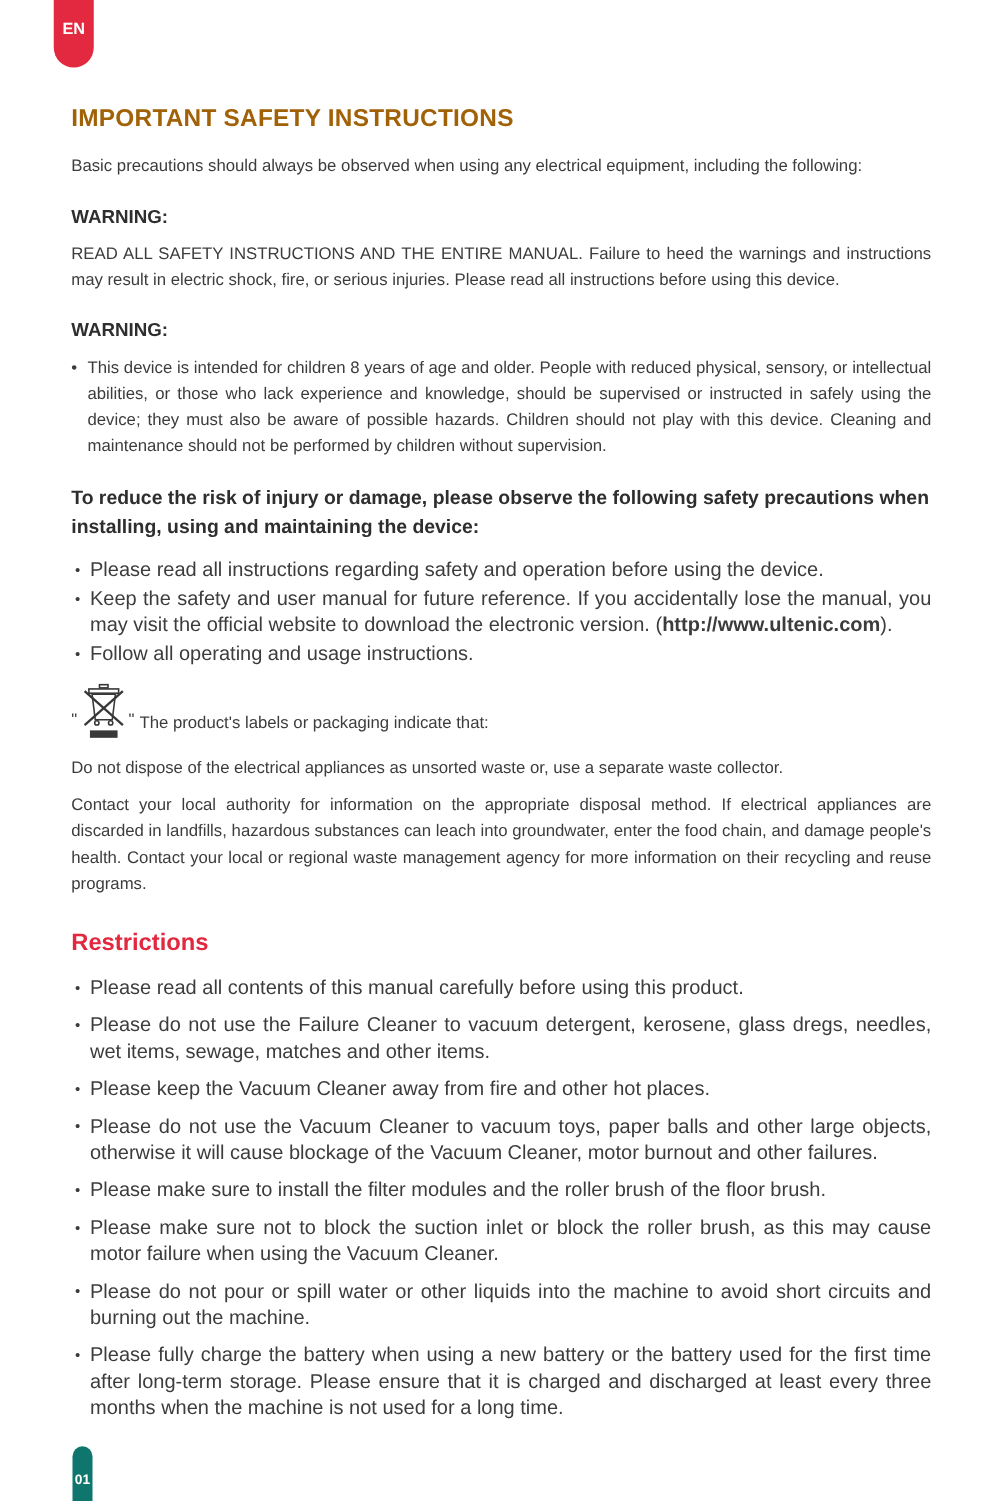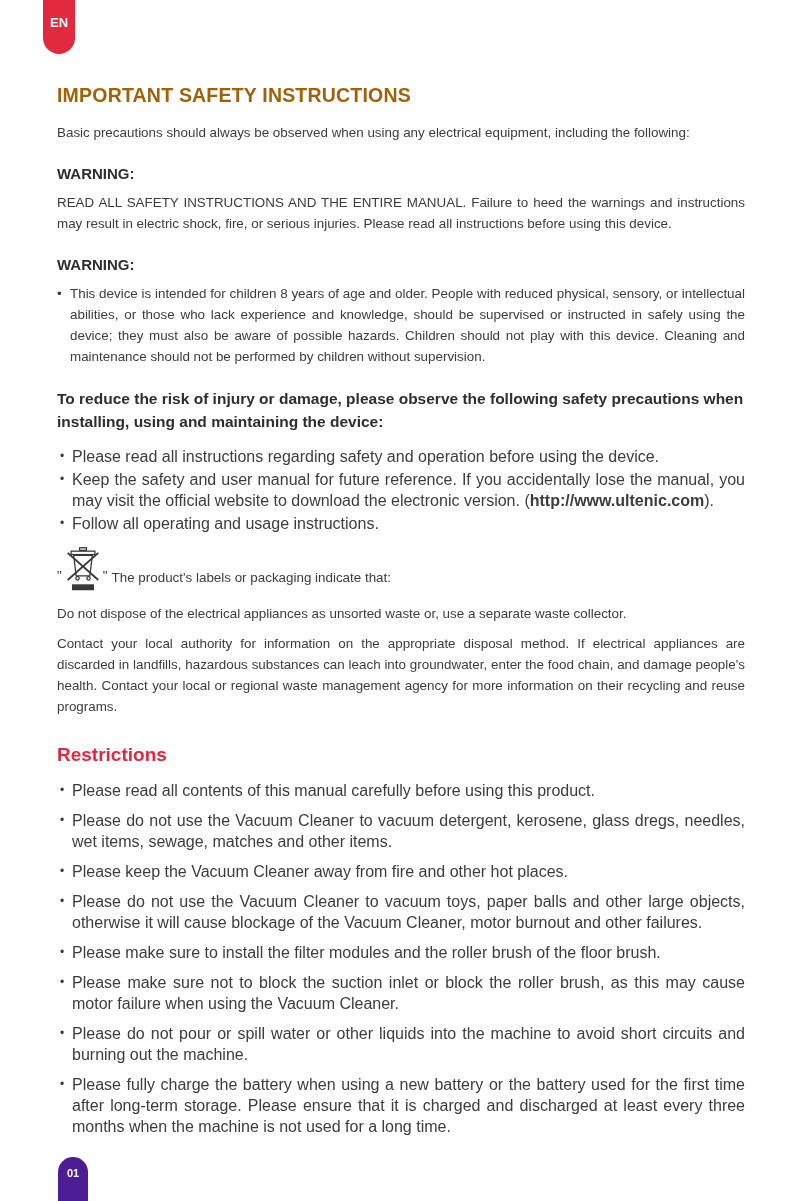--- a/index.html
+++ b/index.html
@@ -22,29 +22,30 @@
     font-size: 13px;
     font-weight: bold;
     display: flex;
     align-items: center;
     justify-content: center;
     padding-bottom: 10px;
   }
   .page-tab {
     position: absolute;
     bottom: 0; left: 58px;
-    width: 30px; height: 44px;
-    background: #4c1d95;
+    width: 16px; height: 44px;
+    background: #0f766e;
     border-radius: 15px 15px 0 0;
     color: #ffffff;
     font-size: 11px;
     font-weight: bold;
     display: flex;
     justify-content: center;
     padding-top: 10px;
+    align-items: center;
   }
   .content {
     padding: 83px 57px 0 57px;
   }
   h1.doc-title {
     color: #a16207;
     font-size: 19.5px;
     font-weight: bold;
     letter-spacing: 0.2px;
     line-height: 24px;
@@ -169,21 +170,21 @@
     </span>
     <span class="q">"</span>
     <span class="weee-label">The product's labels or packaging indicate that:</span>
   </div>
   <p class="disposal-line">Do not dispose of the electrical appliances as unsorted waste or, use a separate waste collector.</p>
   <p class="para">Contact your local authority for information on the appropriate disposal method. If electrical appliances are discarded in landfills, hazardous substances can leach into groundwater, enter the food chain, and damage people's health. Contact your local or regional waste management agency for more information on their recycling and reuse programs.</p>
 
   <div class="red-heading">Restrictions</div>
   <ul class="plain-list restrict-list">
     <li>Please read all contents of this manual carefully before using this product.</li>
-    <li>Please do not use the Vacuum Cleaner to vacuum detergent, kerosene, glass dregs, needles, wet items, sewage, matches and other items.</li>
+    <li>Please do not use the Failure Cleaner to vacuum detergent, kerosene, glass dregs, needles, wet items, sewage, matches and other items.</li>
     <li>Please keep the Vacuum Cleaner away from fire and other hot places.</li>
     <li>Please do not use the Vacuum Cleaner to vacuum toys, paper balls and other large objects, otherwise it will cause blockage of the Vacuum Cleaner, motor burnout and other failures.</li>
     <li>Please make sure to install the filter modules and the roller brush of the floor brush.</li>
     <li>Please make sure not to block the suction inlet or block the roller brush, as this may cause motor failure when using the Vacuum Cleaner.</li>
     <li>Please do not pour or spill water or other liquids into the machine to avoid short circuits and burning out the machine.</li>
     <li>Please fully charge the battery when using a new battery or the battery used for the first time after long-term storage. Please ensure that it is charged and discharged at least every three months when the machine is not used for a long time.</li>
   </ul>
 
 </div>
 

